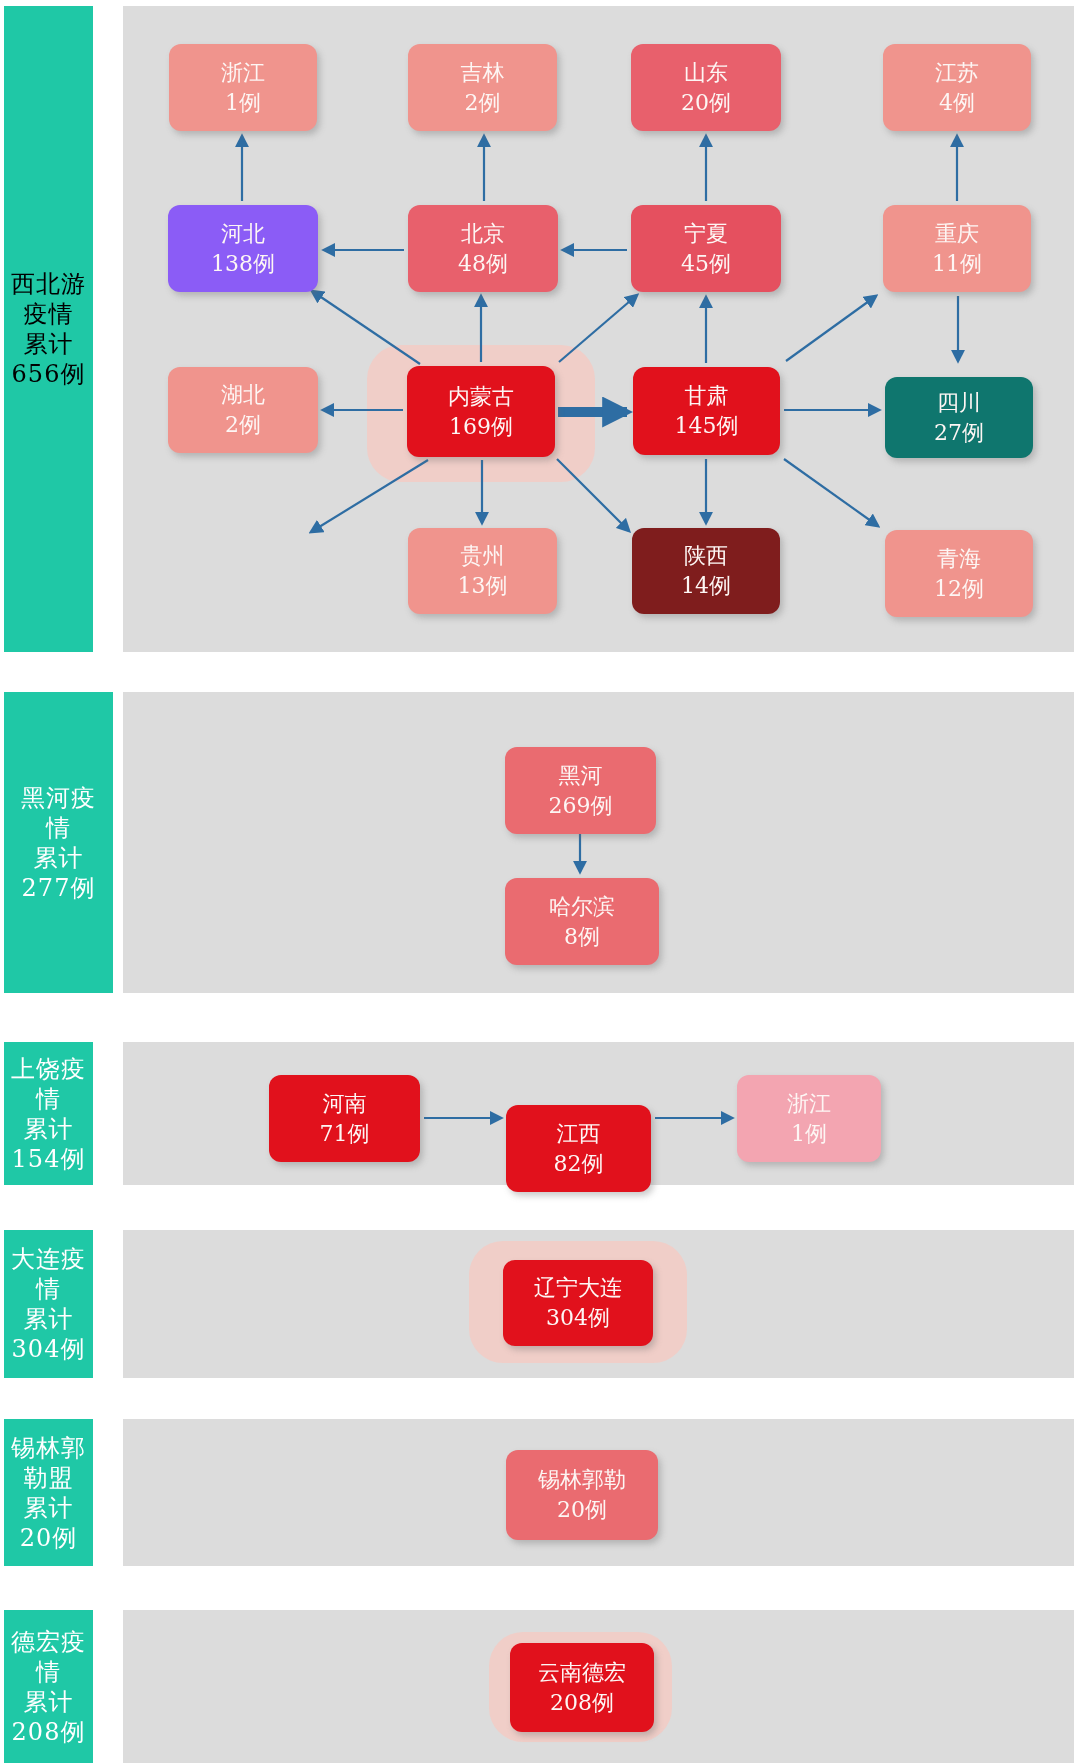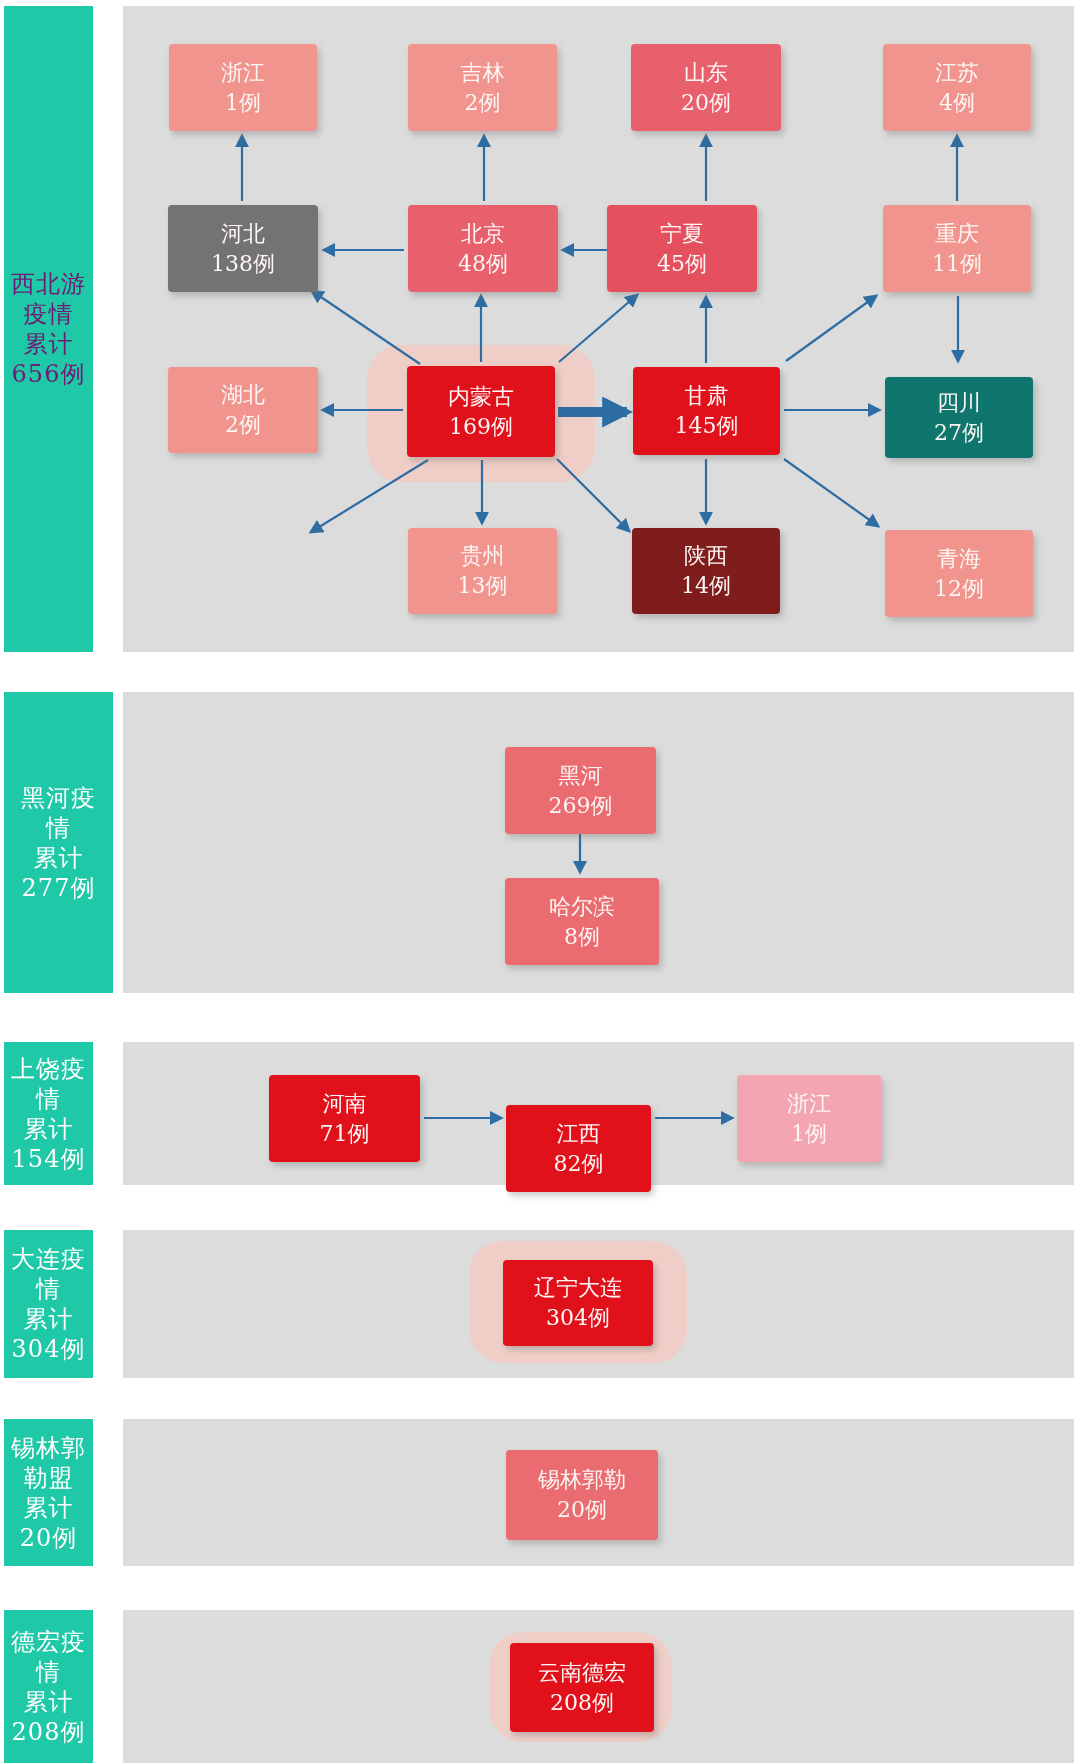--- a/index.html
+++ b/index.html
@@ -14,30 +14,30 @@
     color:#ffffff;text-align:center;
     font-size:24px;line-height:30px;letter-spacing:1px;
   }
   .panel{position:absolute;}
   .hl{position:absolute;border-radius:34px;}
   .node{
     position:absolute;display:flex;flex-direction:column;
     align-items:center;justify-content:center;
     color:#fdf6f4;text-align:right;
     font-size:22px;line-height:30px;
-    border-radius:4px;
+    border-radius:12px;
     box-shadow:3px 4px 6px rgba(110,110,110,0.35);
   }
   svg.edges{position:absolute;left:0;top:0;pointer-events:none;}
 </style>
 </head>
 <body>
 
 <div id="stage">
-    <div class="sidebar-block" style="left: 4px; top: 6px; width: 89px; height: 646px; background: rgb(31, 200, 166); color: #701a75;">
+    <div class="sidebar-block" style="left: 4px; top: 6px; width: 89px; height: 646px; background: rgb(31, 200, 166); color: #000000;">
       <div class="">西北游</div>
       <div class="">疫情</div>
       <div class="">累计</div>
       <div class="">656例</div>
     </div>
     <div class="panel" style="left: 123px; top: 6px; width: 951px; height: 646px; background: rgb(220, 220, 220);"></div>
     <div class="hl" style="left: 367px; top: 345px; width: 228px; height: 137px; background: rgb(240, 206, 200);"></div>
     <div class="sidebar-block" style="left: 4px; top: 692px; width: 109px; height: 301px; background: rgb(31, 200, 166); color: rgb(255, 255, 255);">
       <div class="">黑河疫</div>
       <div class="">情</div>
@@ -117,29 +117,29 @@
       <div class="">2例</div>
     </div>
     <div class="node" style="left: 631px; top: 44px; width: 150px; height: 87px; background: rgb(232, 96, 108);">
       <div class="">山东</div>
       <div class="">20例</div>
     </div>
     <div class="node" style="left: 883px; top: 44px; width: 148px; height: 87px; background: rgb(240, 148, 141);">
       <div class="">江苏</div>
       <div class="">4例</div>
     </div>
-    <div class="node" style="left: 168px; top: 205px; width: 150px; height: 87px; background: #737373;">
+    <div class="node" style="left: 168px; top: 205px; width: 150px; height: 87px; background: #8b5cf6;">
       <div class="">河北</div>
       <div class="">138例</div>
     </div>
     <div class="node" style="left: 408px; top: 205px; width: 150px; height: 87px; background: rgb(232, 96, 108);">
       <div class="">北京</div>
       <div class="">48例</div>
     </div>
-    <div class="node" style="left: 607px; top: 205px; width: 150px; height: 87px; background: rgb(229, 80, 95);">
+    <div class="node" style="left: 631px; top: 205px; width: 150px; height: 87px; background: rgb(229, 80, 95);">
       <div class="">宁夏</div>
       <div class="">45例</div>
     </div>
     <div class="node" style="left: 883px; top: 205px; width: 148px; height: 87px; background: rgb(240, 148, 141);">
       <div class="">重庆</div>
       <div class="">11例</div>
     </div>
     <div class="node" style="left: 168px; top: 367px; width: 150px; height: 86px; background: rgb(240, 148, 141);">
       <div class="">湖北</div>
       <div class="">2例</div>

